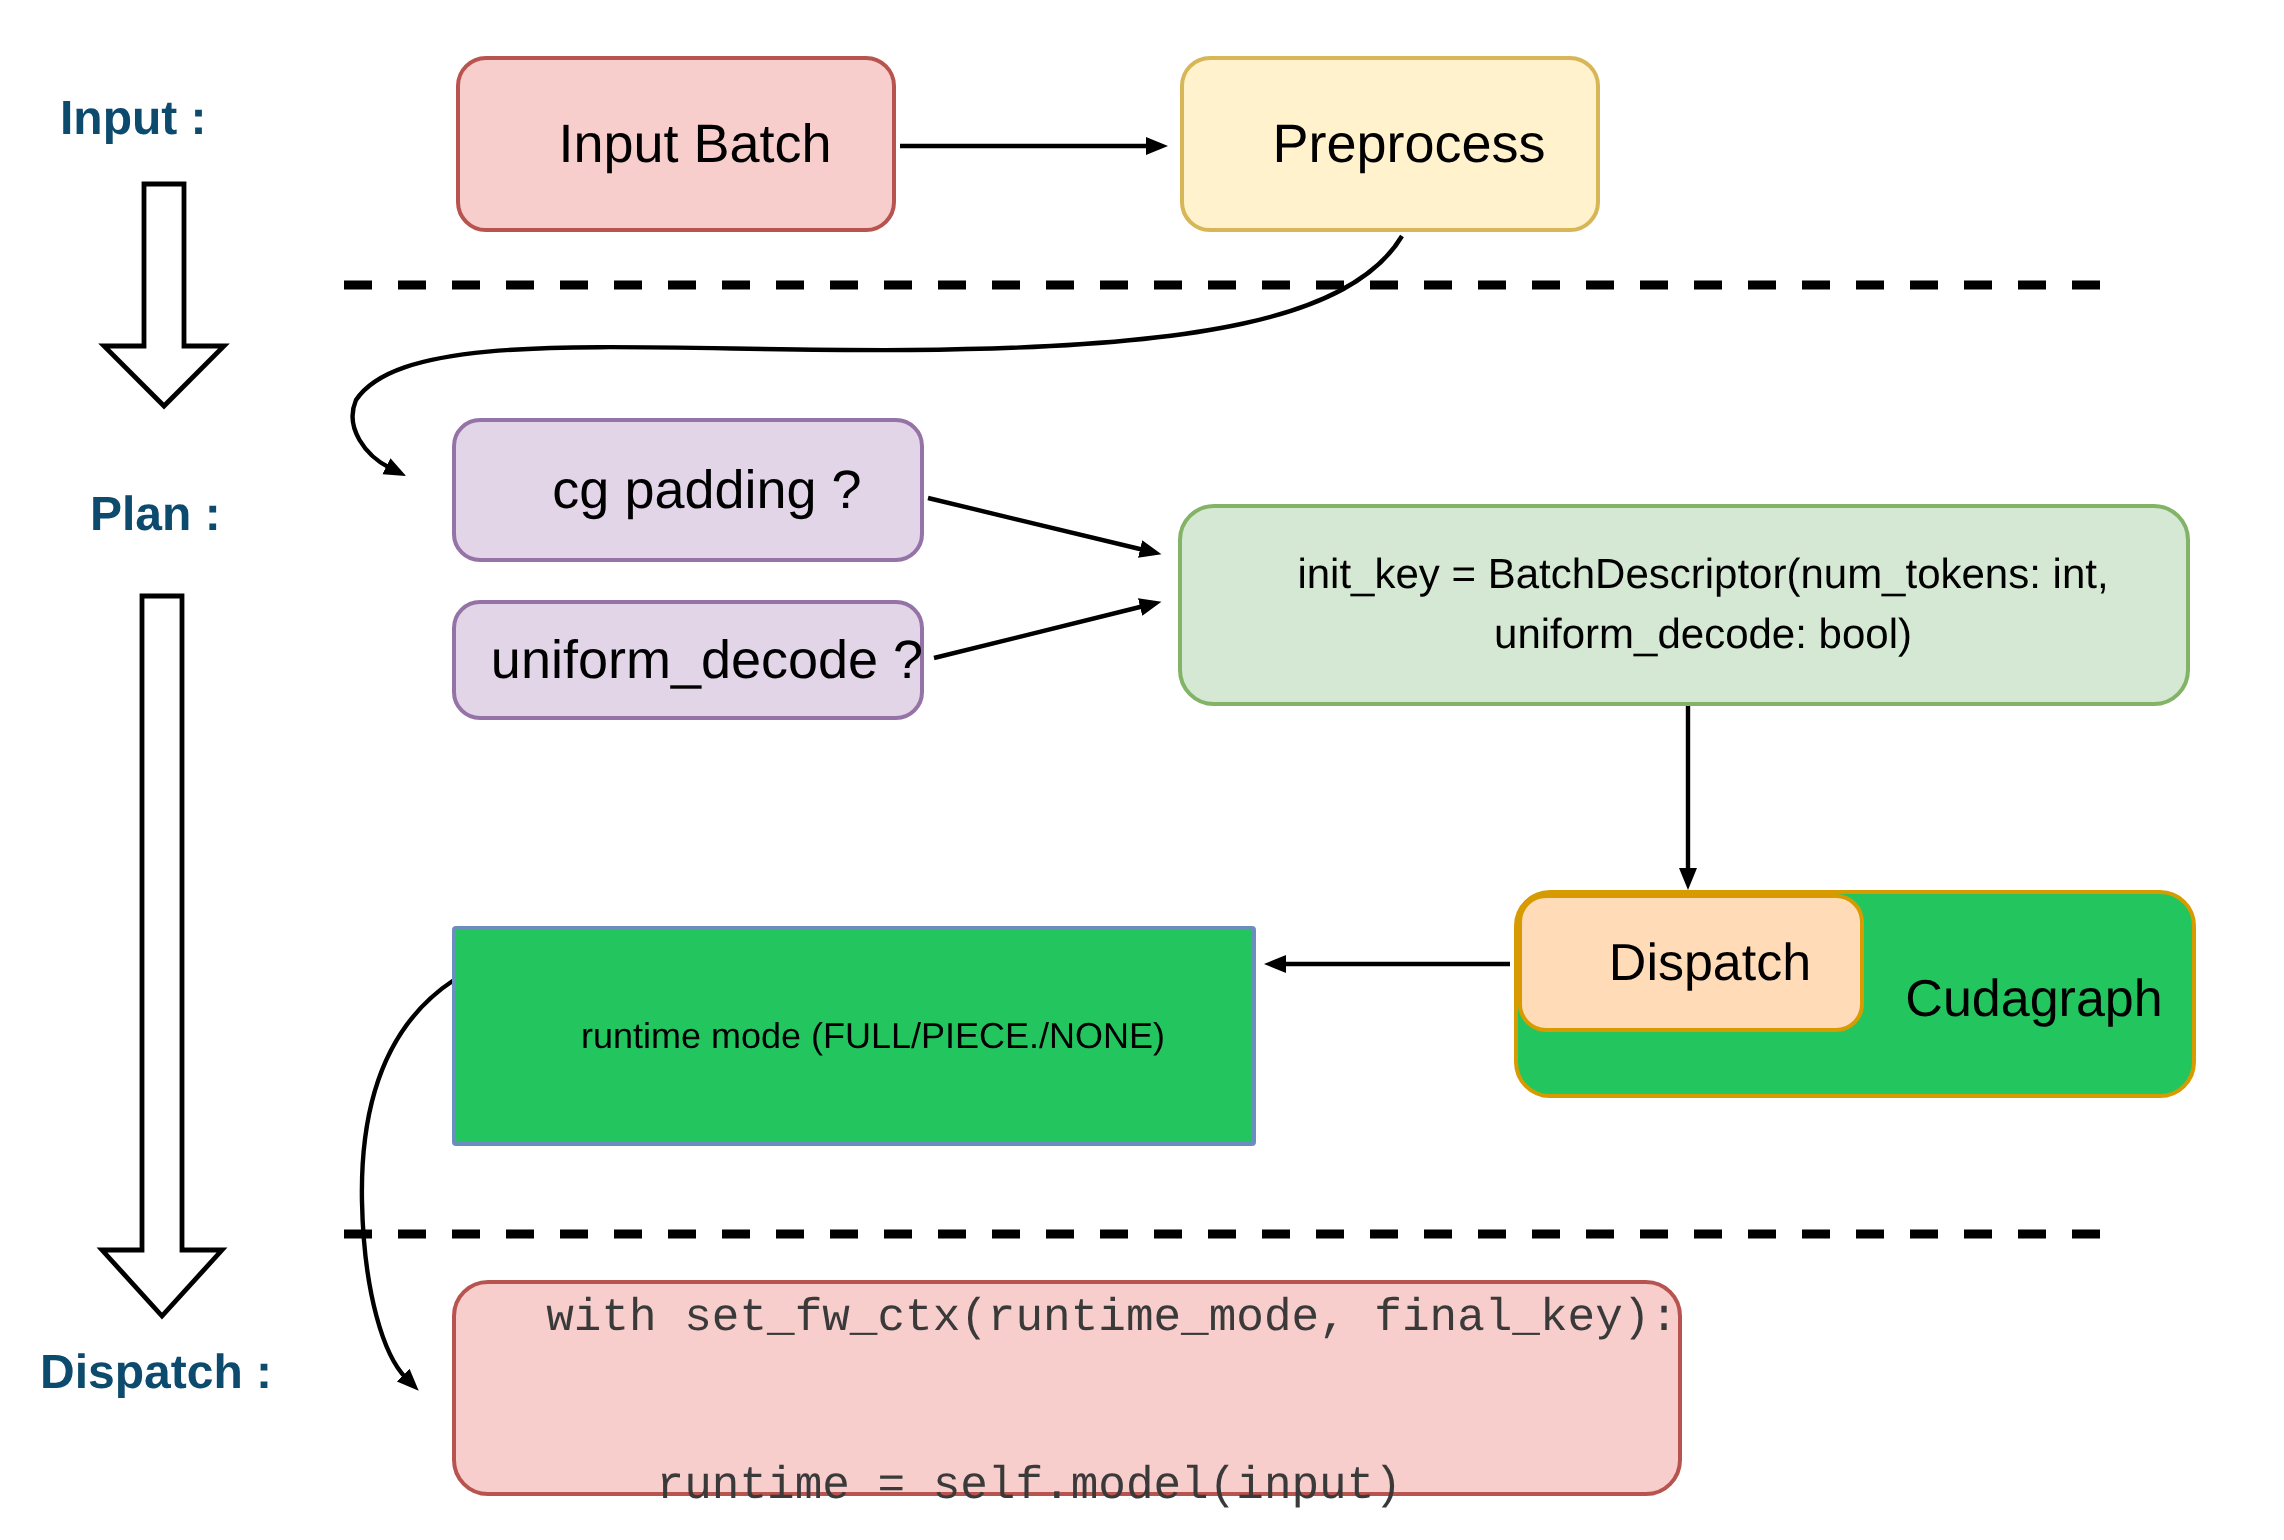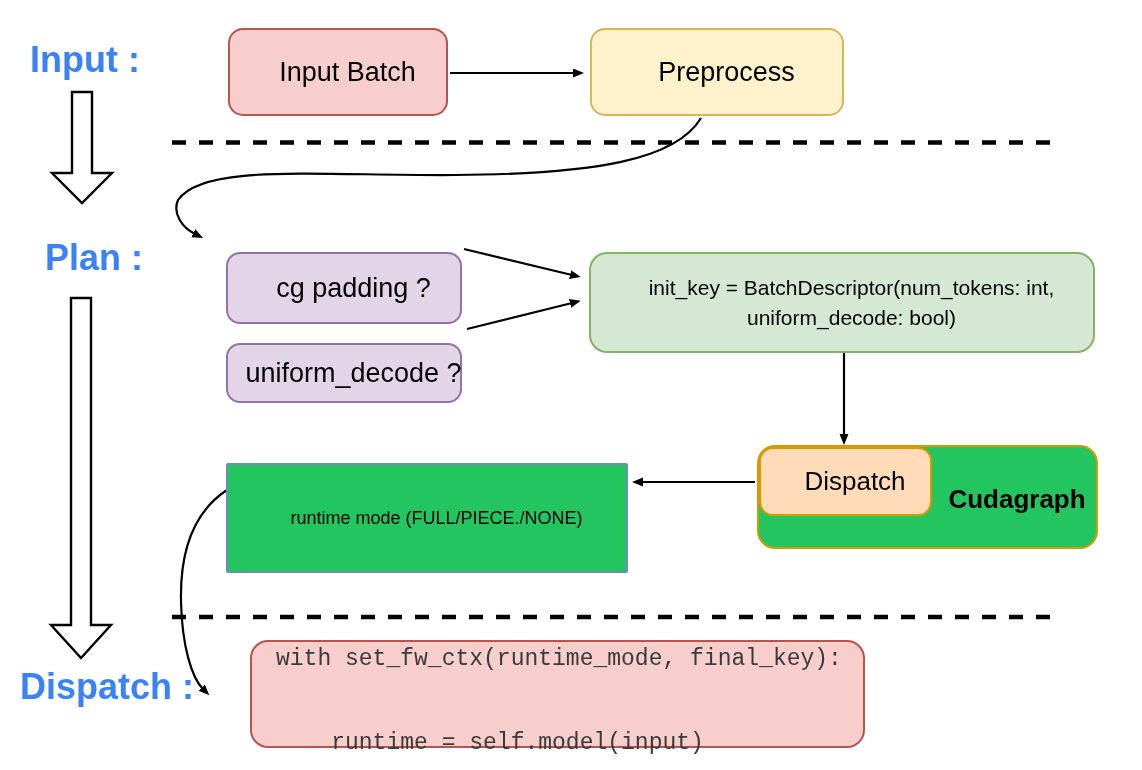--- a/index.html
+++ b/index.html
@@ -9,65 +9,64 @@
     background:#ffffff;
     font-family:"Liberation Sans", sans-serif;
     color:#000;
     overflow:hidden;
   }
   svg.links{position:absolute;left:0;top:0;width:1142px;height:770px;}
 
   .stage-label{
     position:absolute;
     font-weight:bold;
-    font-size:36px;
+    font-size:24px;
     line-height:36px;
-    color:#3b82f6;
+    color:#0c4a6e;
     white-space:nowrap;
   }
   .node{
     position:absolute;
     box-sizing:border-box;
     display:flex;
     align-items:center;
     justify-content:center;
     text-align:center;
     font-size:27px;
     line-height:1.2;
     white-space:nowrap;
     padding-left:19px;
   }
   .pink  {background:#f8cecc;border:2px solid #b85450;border-radius:15px;}
   .yellow{background:#fff2cc;border:2px solid #d6b656;border-radius:15px;}
-  .purple{background:#e1d5e7;border:2px solid #9673a6;border-radius:14px;margin-top:43px;}
+  .purple{background:#e1d5e7;border:2px solid #9673a6;border-radius:14px;}
   .green {background:#d5e8d4;border:2px solid #82b366;border-radius:18px;}
   .blue  {background:#22c55e;border:2px solid #6c8ebf;border-radius:2px;}
   .peach-outer{background:#22c55e;border:2px solid #d79b00;border-radius:18px;}
   .peach-inner{background:#ffdbb8;border:2px solid #d79b00;border-radius:14px;}
 
   .node.multiline{flex-direction:column;white-space:normal;margin-top:20px;}
   .init-key{font-size:21px;line-height:30px;}
   .runtime {font-size:18px;line-height:27px;}
   .cudagraph-label{
     position:absolute;
     left:175px;top:0;
     width:166px;height:104px;
     display:flex;flex-direction:row;
     align-items:center;justify-content:center;
-    font-size:26px;line-height:31px;font-weight:bold;
+    font-size:26px;line-height:31px;
   }
   .dispatch-inner{
     position:absolute;left:0px;top:0px;
     width:173px;height:69px;
     font-size:26px;
   }
   .code-box{
-    justify-content:flex-start;
+    justify-content:flex-end;
     align-items:center;
-    margin-left:24px;
   }
   .code-text{
     font-family:"Liberation Mono","DejaVu Sans Mono",monospace;
     font-size:23px;
     line-height:28px;
     color:#3a3a3a;
     white-space:pre;
     text-align:left;
     padding-left:5px;
     padding-top:13px;
@@ -102,21 +101,21 @@
     <path d="M227,490 C192,513 180,553 181,601 C182,647 192,678 203,689" stroke="#000" stroke-width="2.2" fill="none" marker-end="url(#ah)"></path>
   </svg>
 
   <div class="stage-label" style="left:30px;top:42px;">Input :</div>
   <div class="stage-label" style="left:45px;top:240px;">Plan :</div>
   <div class="stage-label" style="left:20px;top:669px;">Dispatch :</div>
 
   <div class="node pink" style="left:228px;top:28px;width:220px;height:88px;">
     <span>Input Batch</span>
   </div>
-  <div class="node yellow" style="left:590px;top:28px;width:254px;height:88px;">
+  <div class="node yellow" style="left:590px;top:28px;width:210px;height:88px;">
     <span>Preprocess</span>
   </div>
 
   <div class="node purple" style="left:226px;top:209px;width:236px;height:72px;">
     <span>cg padding ?</span>
   </div>
   <div class="node purple" style="left:226px;top:300px;width:236px;height:60px;">
     <span>uniform_decode ?</span>
   </div>
   <div class="node green multiline init-key" style="left:589px;top:232px;width:506px;height:101px;">

